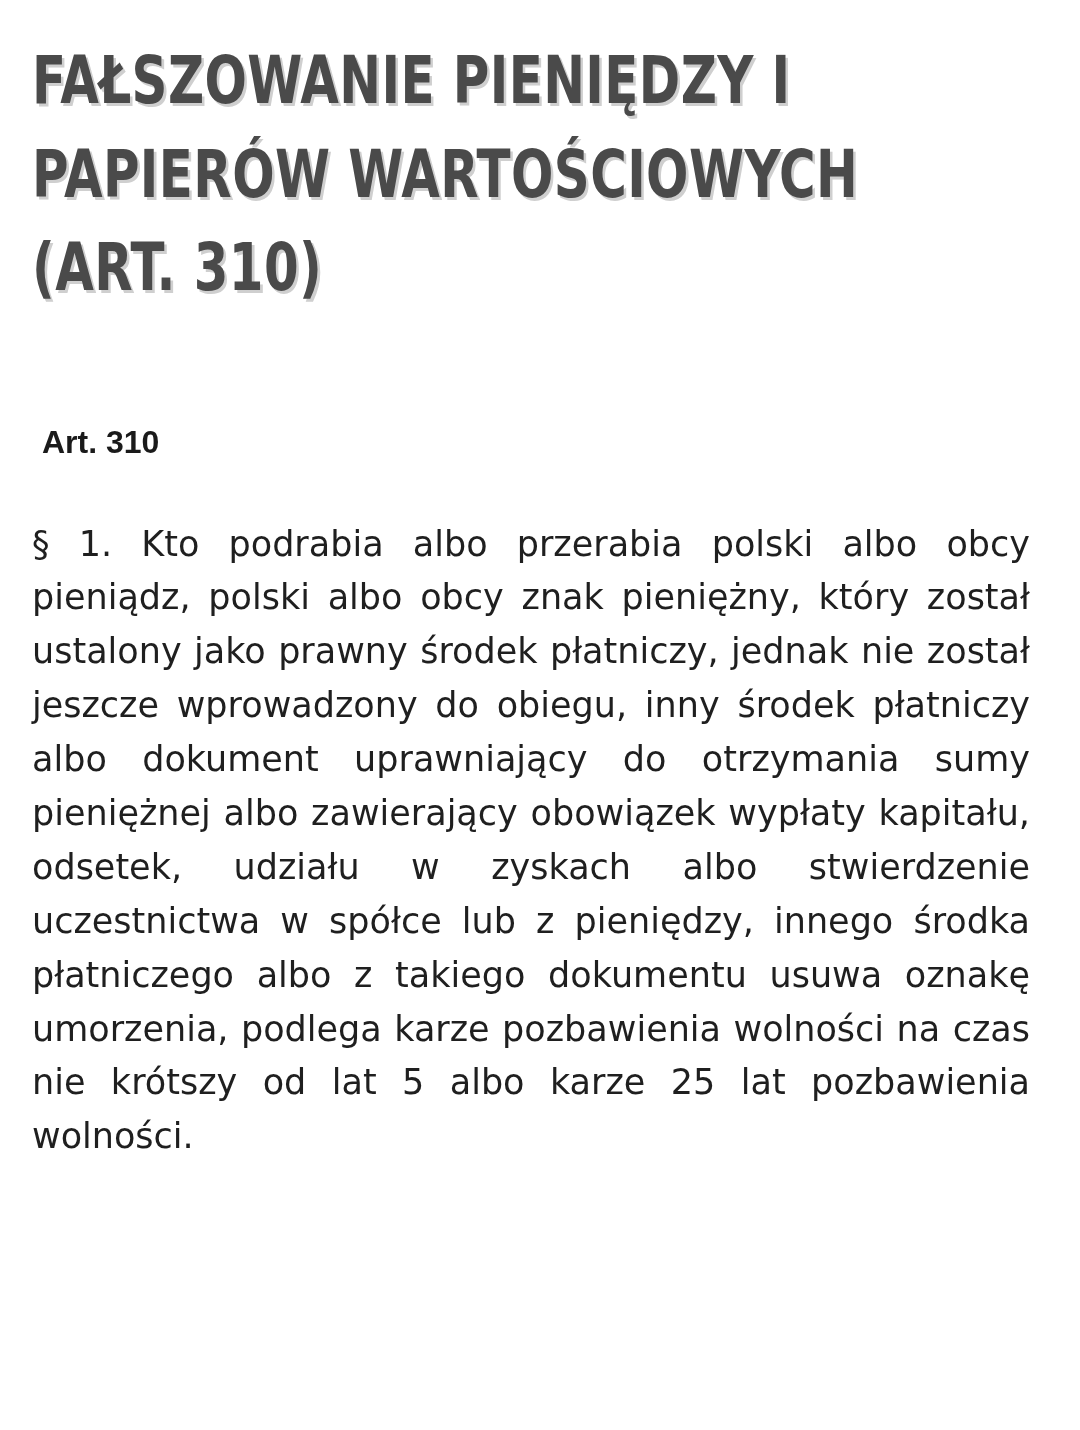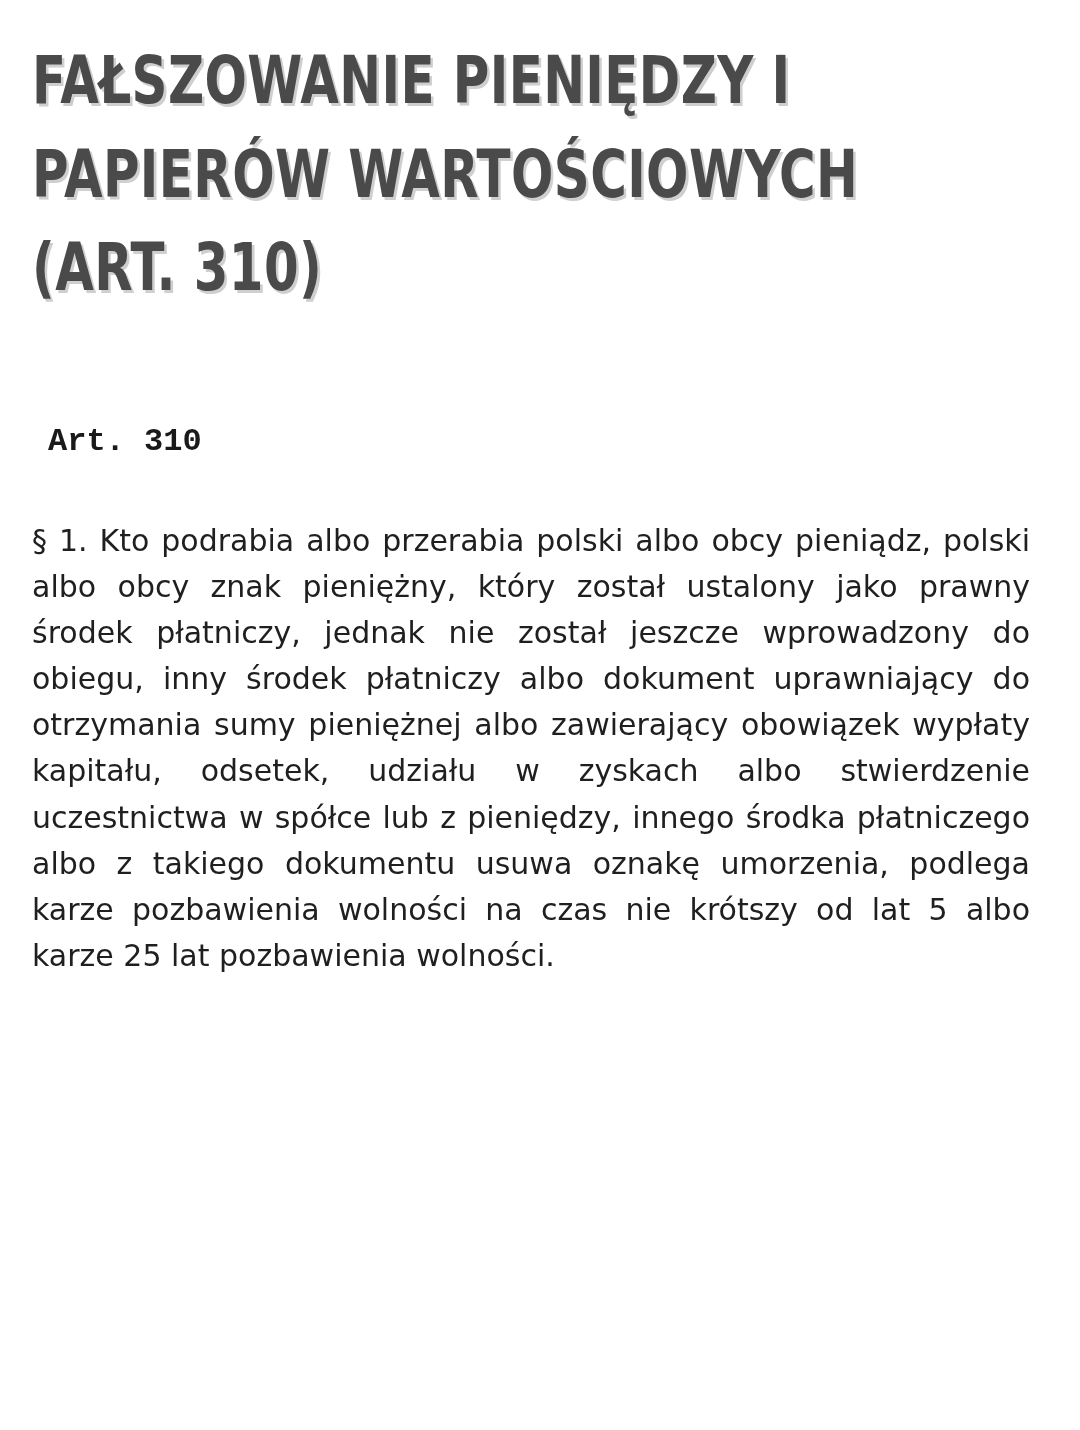--- a/index.html
+++ b/index.html
@@ -28,31 +28,31 @@
     letter-spacing: 0.5px;
     color: #4a4a4a;
     text-transform: uppercase;
     text-shadow: 3px 3px 0 #cfcfcf;
     margin: 0;
     transform: scaleX(0.84);
     transform-origin: left top;
     white-space: pre-line;
   }
   .section-label {
-    font-family: Liberation Mono, monospace;
+    font-family: Liberation Sans, sans-serif;
     font-weight: 700;
     font-size: 32px;
     line-height: 1.2;
     color: #1a1a1a;
-    margin: 108px 0 0 16px;
+    margin: 108px 0 0 10px;
   }
   .body-text {
     font-family: "DejaVu Sans", sans-serif;
     font-weight: 400;
-    font-size: 30px;
+    font-size: 35px;
     line-height: 1.54;
     color: #1f1f1f;
     margin: 56px 0 0 0;
     text-align: justify;
     text-justify: inter-word;
     max-width: 1010px;
   }
 </style>
 </head>
 <body>

